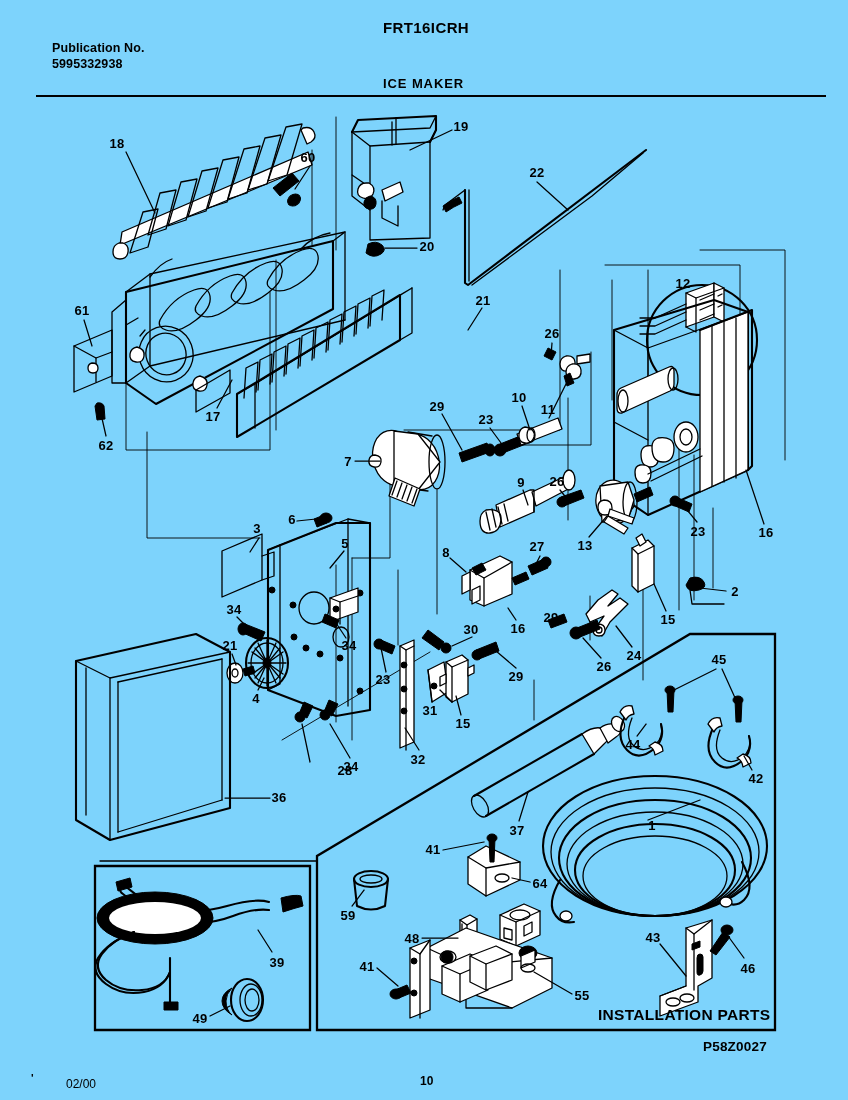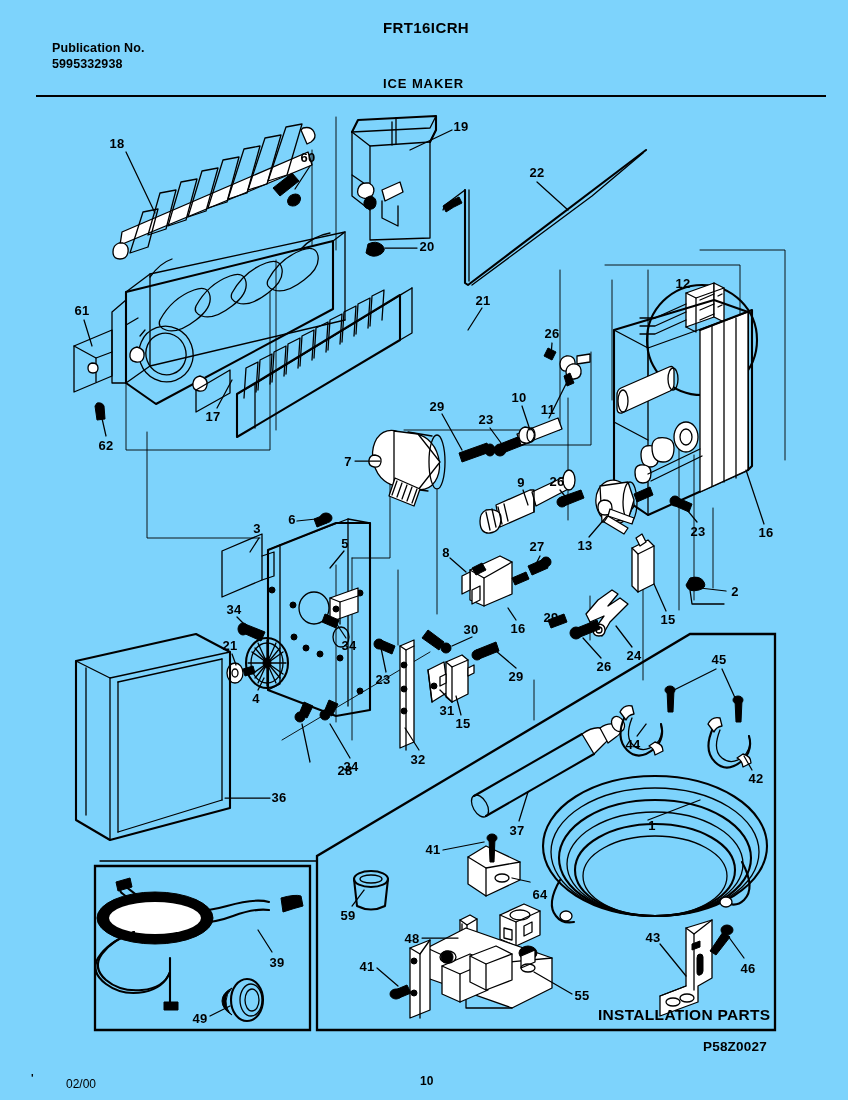--- a/index.html
+++ b/index.html
@@ -765,33 +765,33 @@
       <div class="cal" style="left: 383px; top: 679px;">23</div>
       <div class="cal" style="left: 471px; top: 629px;">30</div>
       <div class="cal" style="left: 518px; top: 628px;">16</div>
       <div class="cal" style="left: 516px; top: 676px;">29</div>
       <div class="cal" style="left: 551px; top: 617px;">29</div>
       <div class="cal" style="left: 668px; top: 619px;">15</div>
       <div class="cal" style="left: 735px; top: 591px;">2</div>
       <div class="cal" style="left: 634px; top: 655px;">24</div>
       <div class="cal" style="left: 604px; top: 666px;">26</div>
       <div class="cal" style="left: 256px; top: 698px;">4</div>
-      <div class="cal" style="left: 447px; top: 710px;">31</div>
+      <div class="cal" style="left: 430px; top: 710px;">31</div>
       <div class="cal" style="left: 463px; top: 723px;">15</div>
       <div class="cal" style="left: 418px; top: 759px;">32</div>
       <div class="cal" style="left: 309px; top: 770px; margin-left: 36px;">28</div>
       <div class="cal" style="left: 351px; top: 766px;">34</div>
       <div class="cal" style="left: 279px; top: 797px;">36</div>
       <div class="cal" style="left: 719px; top: 659px;">45</div>
       <div class="cal" style="left: 633px; top: 744px;">44</div>
       <div class="cal" style="left: 756px; top: 778px;">42</div>
       <div class="cal" style="left: 517px; top: 830px;">37</div>
       <div class="cal" style="left: 652px; top: 825px;">1</div>
       <div class="cal" style="left: 433px; top: 849px;">41</div>
-      <div class="cal" style="left: 540px; top: 883px; margin-top: 11px;">64</div>
+      <div class="cal" style="left: 540px; top: 883px;">64</div>
       <div class="cal" style="left: 348px; top: 915px;">59</div>
       <div class="cal" style="left: 412px; top: 938px;">48</div>
       <div class="cal" style="left: 367px; top: 966px;">41</div>
       <div class="cal" style="left: 582px; top: 995px;">55</div>
       <div class="cal" style="left: 653px; top: 937px;">43</div>
       <div class="cal" style="left: 748px; top: 968px;">46</div>
       <div class="cal" style="left: 277px; top: 962px;">39</div>
       <div class="cal" style="left: 200px; top: 1018px;">49</div>
     </div>
 

